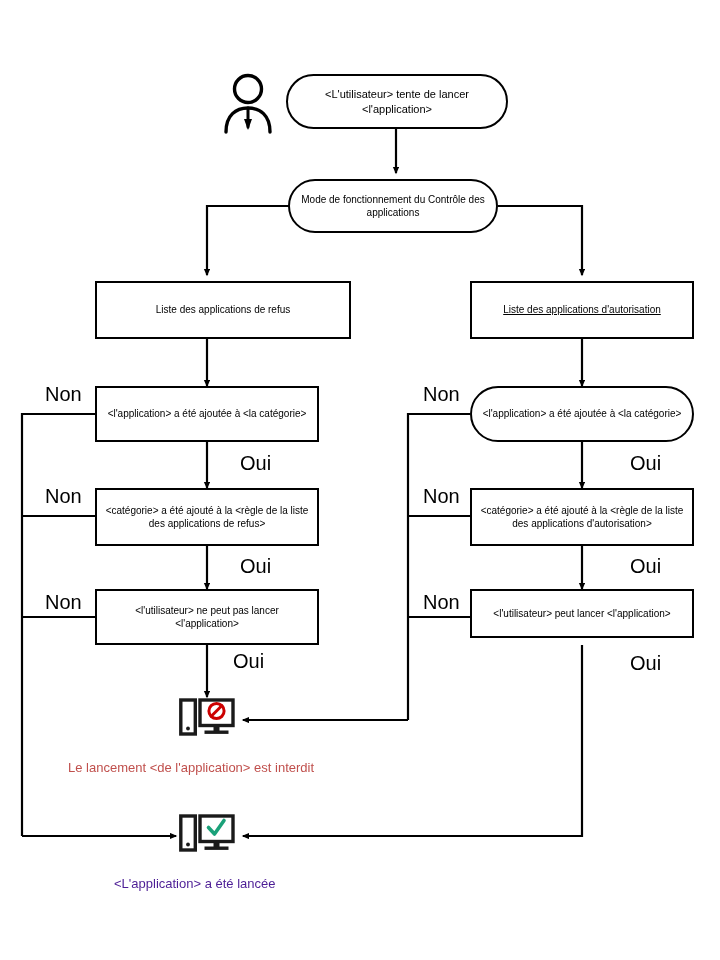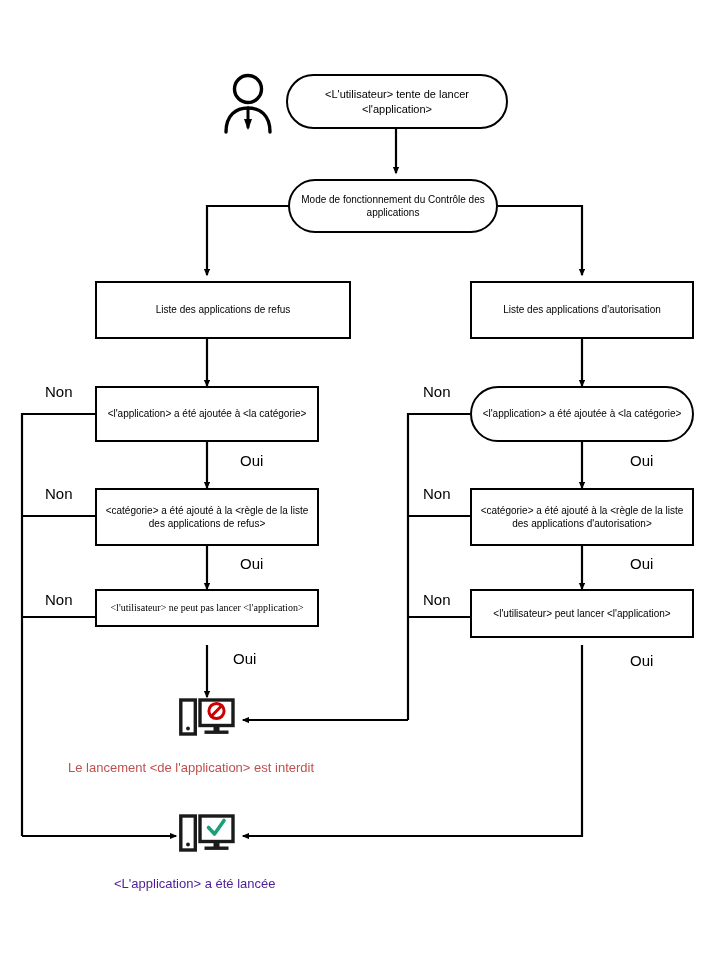--- a/index.html
+++ b/index.html
@@ -43,21 +43,21 @@
     width: 100%;
   }
   .rect { border-radius: 0; }
   .stadium { border-radius: 28px; }
 
   .t11 { font-size: 11px; }
   .t10 { font-size: 10px; }
 
   .flag {
     position: absolute;
-    font-size: 15px;
+    font-size: 20px;
     color: #000000;
     white-space: nowrap;
   }
 
   .caption {
     position: absolute;
     font-size: 13px;
     white-space: nowrap;
   }
 
@@ -125,41 +125,41 @@
   </div>
 
   <div class="node stadium t11" style="left:286px; top:74px; width:222px; height:55px;">
     <span class="txt">&lt;L'utilisateur&gt; tente de lancer &lt;l'application&gt;</span>
   </div>
 
   <div class="node rect t10" style="left:95px; top:281px; width:256px; height:58px;">
     <span class="txt">Liste des applications de refus</span>
   </div>
 
-  <div class="node rect t10" style="left:470px; top:281px; width:224px; height:58px;">
+  <div class="node rect t10" style="left:470px; top:281px; width:224px; height:58px;text-decoration:underline;">
     <span class="txt">Liste des applications d'autorisation</span>
   </div>
 
   <div class="node rect t10" style="left:95px; top:386px; width:224px; height:56px;">
     <span class="txt">&lt;l'application&gt; a été ajoutée à &lt;la catégorie&gt;</span>
   </div>
 
   <div class="node stadium t10" style="left:470px; top:386px; width:224px; height:56px;">
     <span class="txt">&lt;l'application&gt; a été ajoutée à &lt;la catégorie&gt;</span>
   </div>
 
   <div class="node rect t10" style="left:95px; top:488px; width:224px; height:58px;">
     <span class="txt">&lt;catégorie&gt; a été ajouté à la &lt;règle de la liste des applications de refus&gt;</span>
   </div>
 
   <div class="node rect t10" style="left:470px; top:488px; width:224px; height:58px;">
     <span class="txt">&lt;catégorie&gt; a été ajouté à la &lt;règle de la liste des applications d'autorisation&gt;</span>
   </div>
 
-  <div class="node rect t10" style="left:95px; top:589px; width:224px; height:38px;font-family:Liberation Serif, serif;">
+  <div class="node rect t10" style="left:95px; top:589px; width:224px; height:56px;">
     <span class="txt">&lt;l'utilisateur&gt; ne peut pas lancer &lt;l'application&gt;</span>
   </div>
 
   <div class="node rect t10" style="left:470px; top:589px; width:224px; height:49px;">
     <span class="txt">&lt;l'utilisateur&gt; peut lancer &lt;l'application&gt;</span>
   </div>
 
   <div class="flag" style="left:45px;  top:383px;">Non</div>
   <div class="flag" style="left:240px; top:452px;">Oui</div>
   <div class="flag" style="left:45px;  top:485px;">Non</div>

